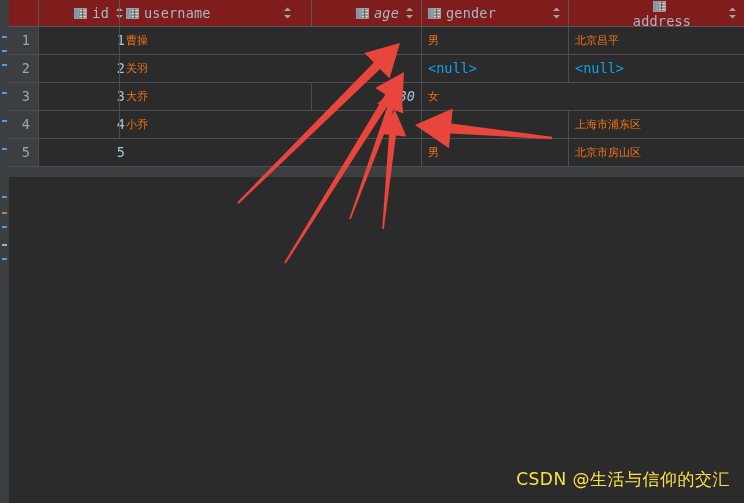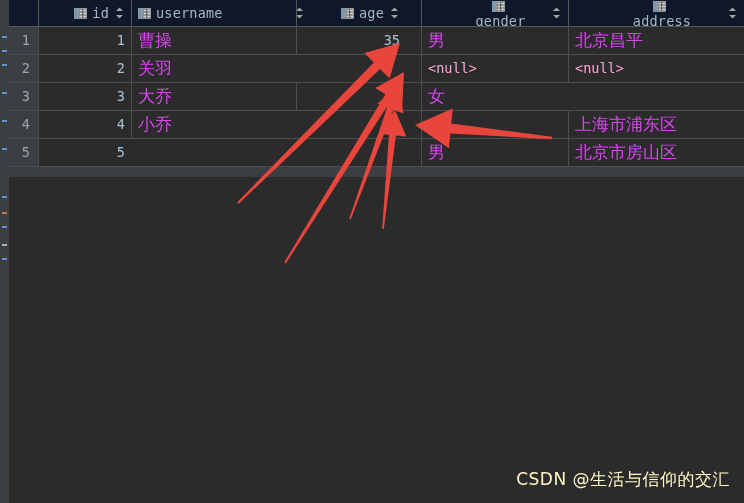--- a/index.html
+++ b/index.html
@@ -51,21 +51,21 @@
     background: #3c3f41;
     z-index: 2;
   }
 
   
   #header-row {
     position: absolute;
     left: 0; top: 0;
     width: 744px;
     height: 27px;
-    background: #0f172a;
+    background: #7f1d1d;
     border-bottom: 1px solid #555759;
     box-sizing: border-box;
   }
   .hcell {
     position: absolute;
     top: 0;
     height: 26px;
     box-sizing: border-box;
     border-left: 1px solid #555759;
     display: flex;
@@ -132,28 +132,28 @@
     box-sizing: border-box;
     border-left: 1px solid #4b4d4f;
     padding: 0 6px;
     overflow: hidden;
     white-space: nowrap;
     color: #c7c7c7;
     font-family: "DejaVu Sans Mono", "Liberation Mono", monospace;
     font-size: 13.5px;
   }
   .cell.num { text-align: right; color: #a9c3d6; }
-  .cell.cjk { font-family: "DejaVu Sans", "Liberation Sans", sans-serif; font-size: 17px; color: #d946ef; }
-  .cell.nullval { color: #f9a8d4; }
+  .cell.cjk { font-family: "DejaVu Sans", "Liberation Sans", sans-serif; font-size: 11px; color: #f97316; }
+  .cell.nullval { color: #0ea5e9; }
 
   
   .c-id       { left: 38px;  width: 93px;  }
-  .c-username { left: 131px; width: 180px; }
-  .c-age      { left: 296px; width: 110px; }
-  .c-gender   { left: 421px; width: 147px; flex-direction: column; }
+  .c-username { left: 119px; width: 180px; }
+  .c-age      { left: 311px; width: 110px; font-style: italic; }
+  .c-gender   { left: 421px; width: 147px; }
   .c-address  { left: 568px; width: 176px; flex-direction: column; }
 
   #grid-bottom {
     position: absolute;
     left: 0; top: 167px;
     width: 744px;
     height: 10px;
     background: #3c3f41;
   }
 
@@ -165,21 +165,21 @@
     height: 503px;
     z-index: 6;
     pointer-events: none;
   }
 
   
   #watermark {
     position: absolute;
     right: 14px;
     bottom: 12px;
-    color: #fef9c3;
+    color: #fde047;
     font-size: 17px;
     font-family: "DejaVu Sans", "Liberation Sans", sans-serif;
     letter-spacing: 0.5px;
     z-index: 7;
     white-space: nowrap;
   }
 </style>
 </head>
 <body>
 
@@ -302,21 +302,20 @@
           <polygon points="4.5,12 8,8.4 1,8.4" fill="#a3a3a3"></polygon>
         </svg>
       </span>
     </div>
   </div>
 
   <div class="row" style="top:27px;">
     <div class="rownum">1</div>
     <div class="cell num c-id">1</div>
     <div class="cell cjk c-username">曹操</div>
-    <div class="cell num c-age">35</div>
     <div class="cell cjk c-gender">男</div>
     <div class="cell cjk c-address">北京昌平</div>
   </div>
 
   <div class="row" style="top:55px;">
     <div class="rownum">2</div>
     <div class="cell num c-id">2</div>
     <div class="cell cjk c-username">关羽</div>
     <div class="cell nullval c-gender">&lt;null&gt;</div>
     <div class="cell nullval c-address">&lt;null&gt;</div>

